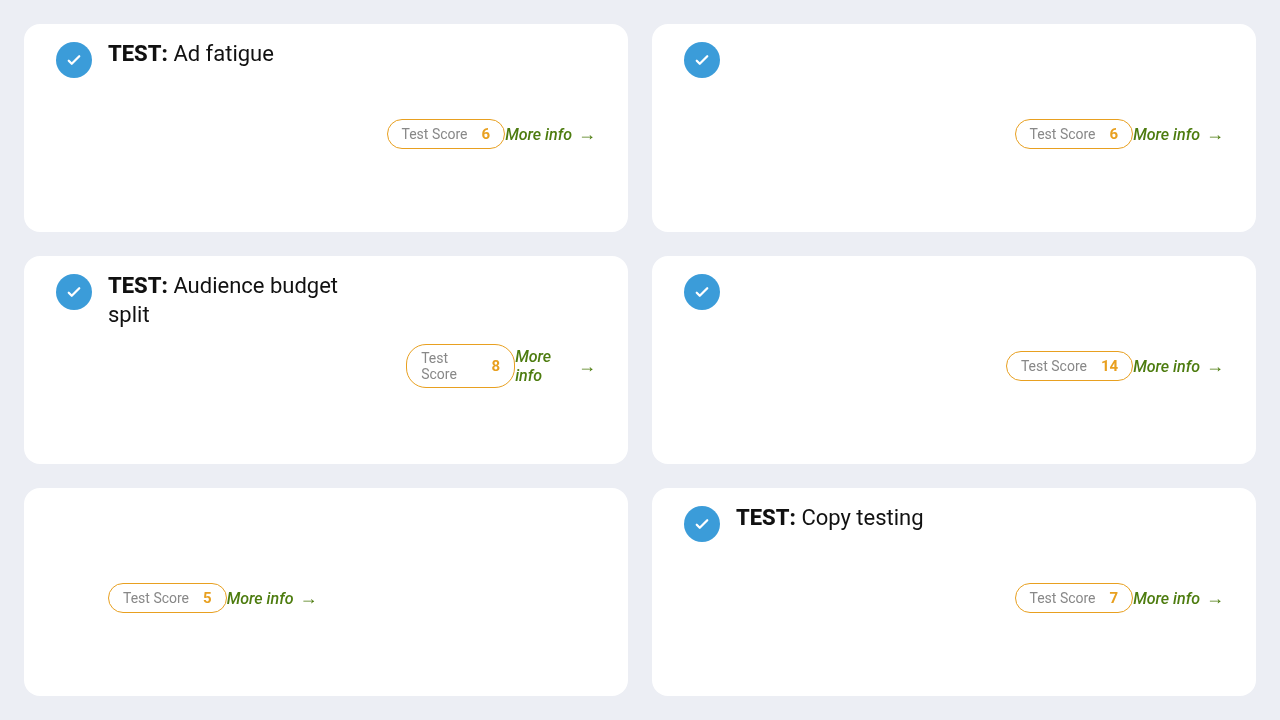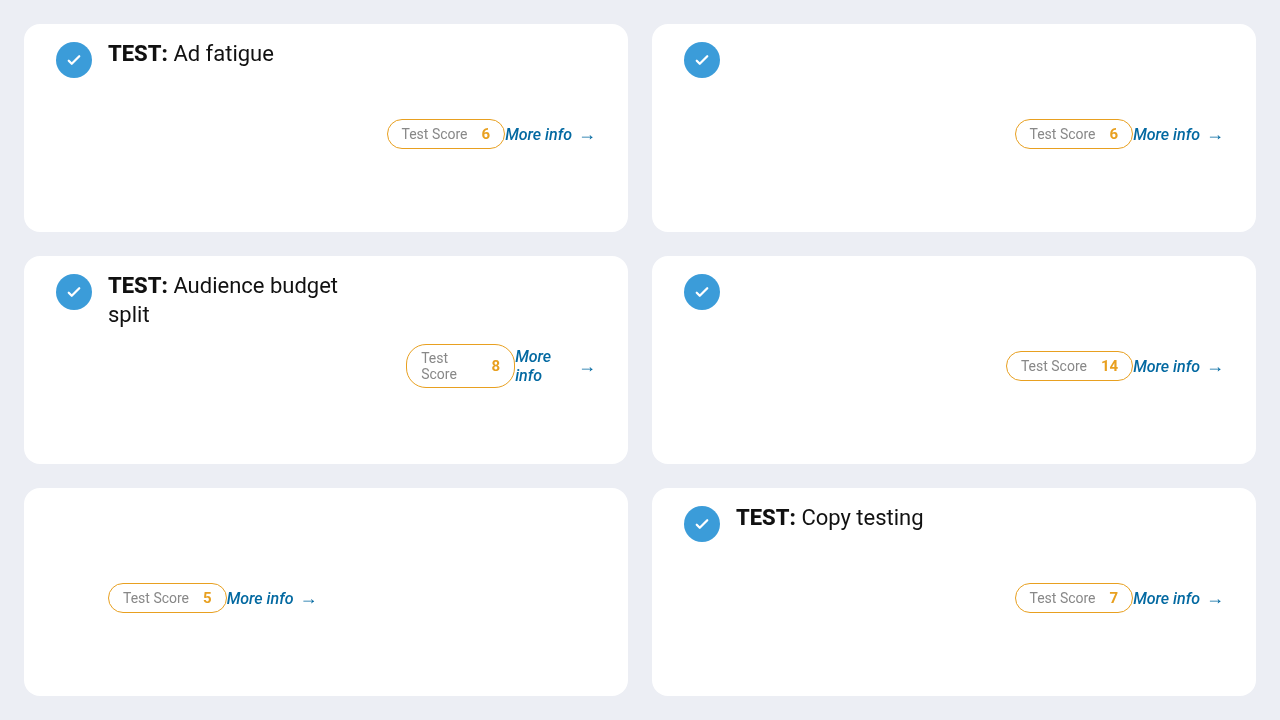--- a/index.html
+++ b/index.html
@@ -97,21 +97,21 @@
       font-weight: 400;
     }
 
     .score-value {
       color: #e8a020;
       font-weight: 700;
       font-size: 15px;
     }
 
     .more-info {
-      color: #0369a1;
+      color: #4d7c0f;
       font-style: italic;
       font-size: 16px;
       font-weight: 500;
       display: flex;
       align-items: center;
       gap: 6px;
       cursor: pointer;
       text-decoration: none;
     }
 

